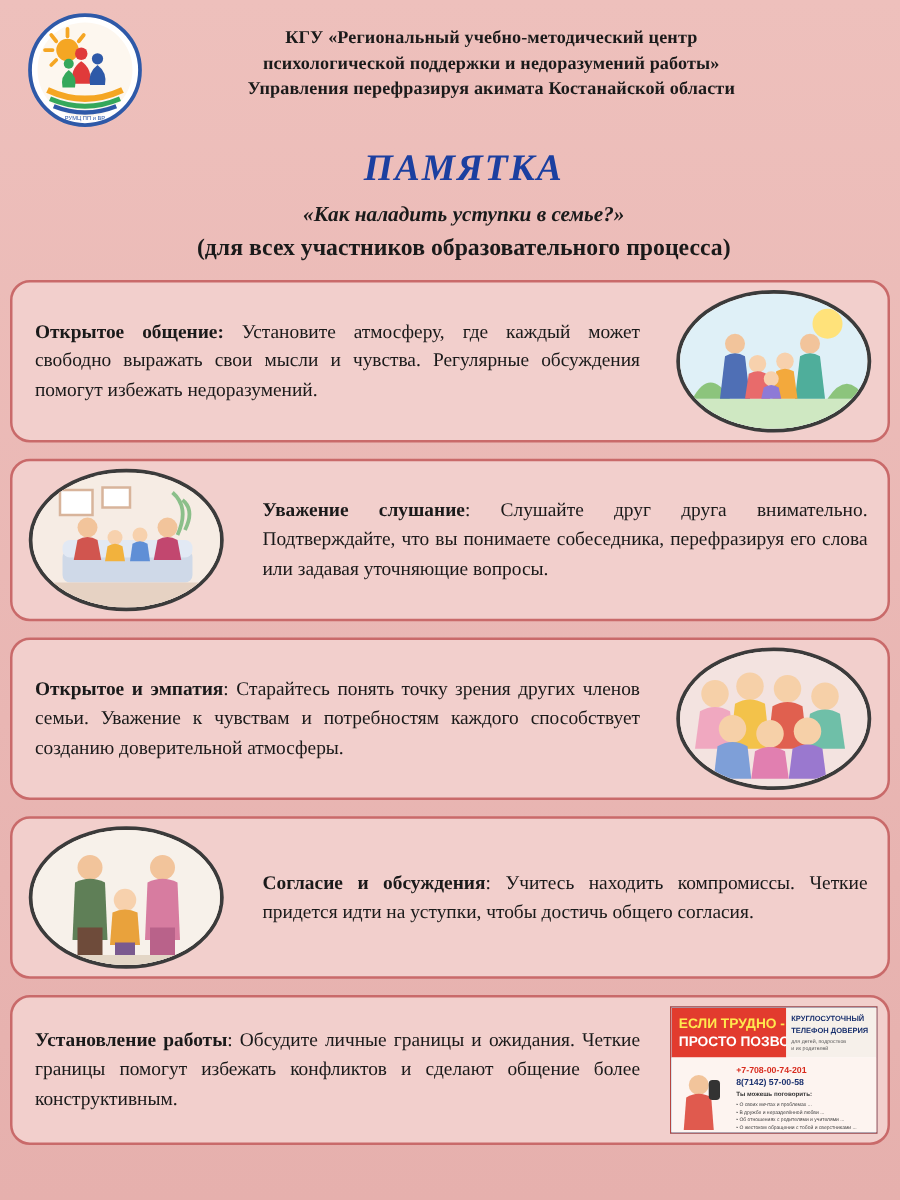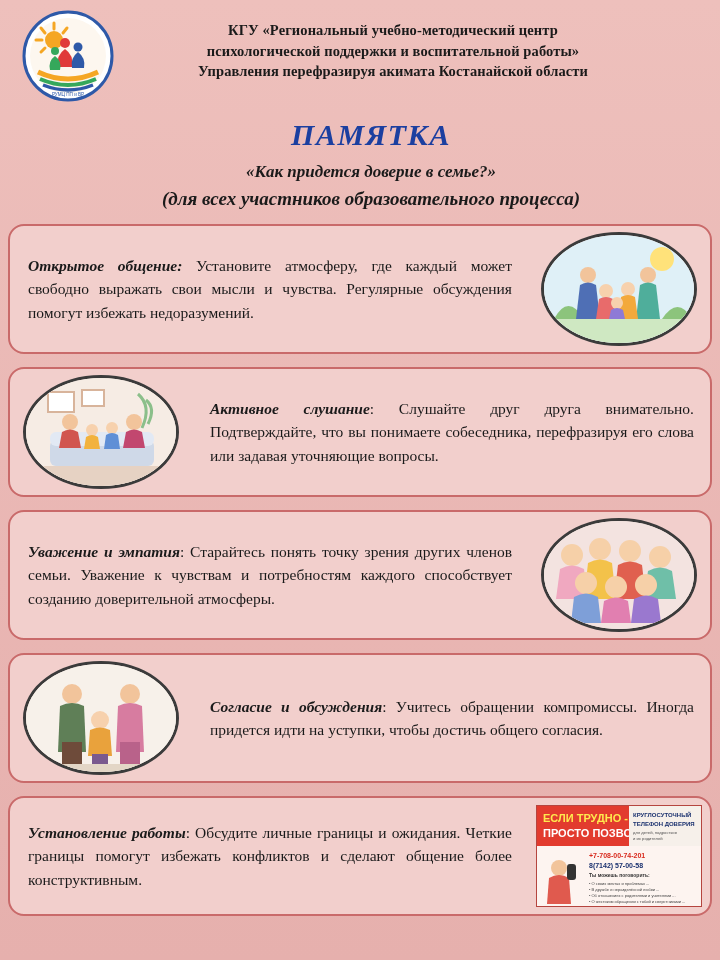--- a/index.html
+++ b/index.html
@@ -52,21 +52,20 @@
     letter-spacing:1.5px;
     margin-bottom:10px;
   }
   .subtitle1{
     font-style:italic;
     font-weight:bold;
     font-size:17px;
     margin-bottom:6px;
   }
   .subtitle2{
-    font-style:italic;
     font-size:19px;
     font-weight:bold;
     margin-bottom:6px;
   }
   
   .cards{
     margin-top:14px;
     padding:0 8px;
   }
   .card{
@@ -84,21 +83,21 @@
   .card.img-right{flex-direction:row;}
   .card.img-left{flex-direction:row-reverse;}
   .card .text{
     flex:1;
     padding:12px 16px 12px 18px;
     font-size:15.5px;
     line-height:1.5;
     text-align:justify;
     text-justify:inter-word;
   }
-  .card .text b{font-weight:bold;font-style:italic;}
+  .card .text b{font-weight:bold;}
   .card .media{
     flex:0 0 auto;
     width:166px;
     display:flex;
     align-items:center;
     justify-content:center;
     padding:6px 8px;
   }
   .oval{
     width:150px;height:108px;
@@ -150,28 +149,28 @@
         </g>
 
         <path d="M16 62 q30 14 60 0" stroke="#f5a623" stroke-width="5" fill="none"></path>
         <path d="M18 69 q28 12 56 0" stroke="#35a85b" stroke-width="4" fill="none"></path>
         <path d="M21 75 q25 10 50 0" stroke="#2e59a8" stroke-width="3.5" fill="none"></path>
         <text x="46" y="86" font-size="4.6" text-anchor="middle" fill="#2e59a8" font-family="Liberation Sans, sans-serif">РУМЦ ПП и ВР</text>
       </svg>
     </div>
     <div class="org-title">
       <div>КГУ  «Региональный учебно-методический центр</div>
-      <div>психологической поддержки и воспитательной работы»</div>
+      <div>психологической поддержки и недоразумений работы»</div>
       <div>Управления перефразируя акимата Костанайской области</div>
     </div>
   </div>
 
   <div class="title-block">
     <div class="pamyatka">ПАМЯТКА</div>
-    <div class="subtitle1">«Как придется доверие в семье?»</div>
+    <div class="subtitle1">«Как наладить уступки в семье?»</div>
     <div class="subtitle2">(для всех участников образовательного процесса)</div>
   </div>
 
   <div class="cards">
 
     <div class="card img-right">
       <div class="text">
         <b>Открытое общение:</b><span> Установите атмосферу, где каждый может свободно выражать свои мысли и чувства. Регулярные обсуждения помогут избежать недоразумений.</span>
       </div>
       <div class="media">
@@ -196,21 +195,21 @@
               <circle cx="73" cy="68" r="6" fill="#f7d1ad"></circle>
               <path d="M67 75 q6 -4 12 0 l2 9 h-16z" fill="#8e7ad6"></path>
             </g>
           </svg>
         </div>
       </div>
     </div>
 
     <div class="card img-left">
       <div class="text">
-        <b>Активное слушание</b><span>: Слушайте друг друга внимательно. Подтверждайте, что вы понимаете собеседника, перефразируя его слова или задавая уточняющие вопросы.</span>
+        <b>Уважение слушание</b><span>: Слушайте друг друга внимательно. Подтверждайте, что вы понимаете собеседника, перефразируя его слова или задавая уточняющие вопросы.</span>
       </div>
       <div class="media">
         <div class="oval">
           <svg width="150" height="108" viewBox="0 0 150 108" xmlns="http://www.w3.org/2000/svg">
             <rect width="150" height="108" fill="#f6ece4"></rect>
             <rect x="22" y="14" width="26" height="20" fill="#fff" stroke="#d8b49b" stroke-width="2"></rect>
             <rect x="56" y="12" width="22" height="16" fill="#fff" stroke="#d8b49b" stroke-width="2"></rect>
             <path d="M112 16 q14 12 4 34" stroke="#8bbf8a" stroke-width="3" fill="none"></path>
             <path d="M120 22 q10 8 2 24" stroke="#8bbf8a" stroke-width="3" fill="none"></path>
 
@@ -226,21 +225,21 @@
             <circle cx="108" cy="44" r="8" fill="#f2c49b"></circle>
             <path d="M100 54 q8 -5 16 0 l3 16 h-22z" fill="#c2476f"></path>
             <rect x="0" y="88" width="150" height="20" fill="#e6d2c3"></rect>
           </svg>
         </div>
       </div>
     </div>
 
     <div class="card img-right">
       <div class="text">
-        <b>Уважение и эмпатия</b><span>: Старайтесь понять точку зрения других членов семьи. Уважение к чувствам и потребностям каждого способствует созданию доверительной атмосферы.</span>
+        <b>Открытое и эмпатия</b><span>: Старайтесь понять точку зрения других членов семьи. Уважение к чувствам и потребностям каждого способствует созданию доверительной атмосферы.</span>
       </div>
       <div class="media">
         <div class="oval">
           <svg width="150" height="108" viewBox="0 0 150 108" xmlns="http://www.w3.org/2000/svg">
             <rect width="150" height="108" fill="#f3e3e0"></rect>
             <g>
               <circle cx="28" cy="34" r="11" fill="#f6d0a8"></circle>
                 <path d="M16 48 q12 -7 24 0 l4 30 h-32z" fill="#f0a8c0"></path>
               <circle cx="56" cy="28" r="11" fill="#f6d0a8"></circle>
                 <path d="M44 42 q12 -7 24 0 l4 36 h-32z" fill="#f3c24a"></path>
@@ -255,21 +254,21 @@
               <circle cx="102" cy="64" r="11" fill="#f6d0a8"></circle>
                 <path d="M90 78 q12 -7 24 0 l3 24 h-30z" fill="#9a78cf"></path>
             </g>
           </svg>
         </div>
       </div>
     </div>
 
     <div class="card img-left">
       <div class="text">
-        <b>Согласие и обсуждения</b><span>: Учитесь обращении компромиссы. Иногда придется идти на уступки,  чтобы достичь общего согласия.</span>
+        <b>Согласие и обсуждения</b><span>: Учитесь находить компромиссы. Четкие придется идти на уступки,  чтобы достичь общего согласия.</span>
       </div>
       <div class="media">
         <div class="oval">
           <svg width="150" height="108" viewBox="0 0 150 108" xmlns="http://www.w3.org/2000/svg">
             <rect width="150" height="108" fill="#f7f1ea"></rect>
             <circle cx="46" cy="30" r="10" fill="#f2c49b"></circle>
             <path d="M34 42 q12 -6 24 0 l2 46 h-28z" fill="#5f7f57"></path>
             <rect x="36" y="78" width="20" height="24" fill="#6e4b3a"></rect>
             <circle cx="104" cy="30" r="10" fill="#f2c49b"></circle>
             <path d="M92 42 q12 -6 24 0 l2 46 h-28z" fill="#d77ca0"></path>

